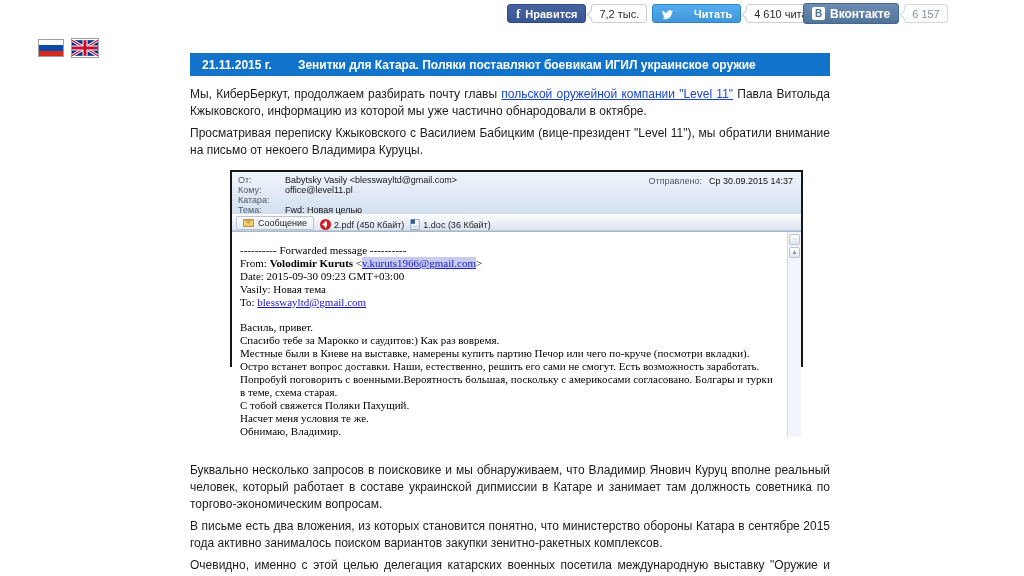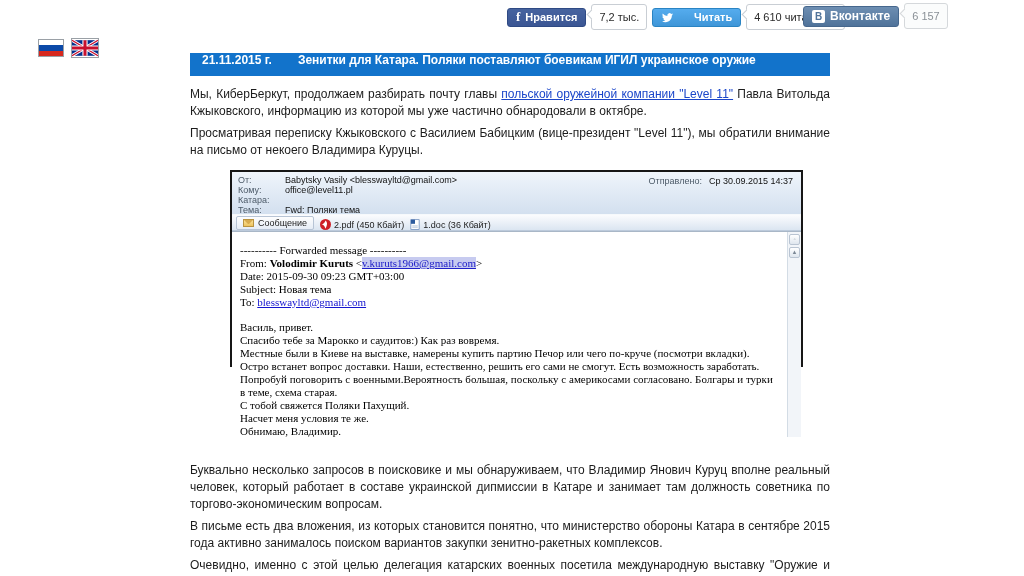--- a/index.html
+++ b/index.html
@@ -13,38 +13,38 @@
   .sg-tw { left:652px; top:4px; }
   .sg-vk { left:803px; top:3px; }
   .soc-btn { display:flex; align-items:center; gap:5px; height:19px; padding:0 8px;
              border-radius:3px; color:#fff; font-size:11px; font-weight:bold; cursor:pointer; }
   .fb-btn { background:linear-gradient(#46639f,#3b5694); border:1px solid #2f4a84; }
   .fb-f { font-family:"Liberation Serif", serif; font-size:13px; font-weight:bold; }
   .tw-btn { background:linear-gradient(#55acee,#3f96d8); border:1px solid #2a84c3;gap:21px; }
   .vk-btn { background:linear-gradient(#6d8eb2,#50739a); border:1px solid #46678d; height:21px; font-size:12px; }
   .vk-b { width:13px; height:13px; background:#fff; border-radius:2px; color:#50739a;
           font-size:10px; font-weight:bold; display:flex; align-items:center; justify-content:center; }
-  .count-bubble { position:relative; height:26px; display:flex; align-items:center; padding:0 7px;
+  .count-bubble { position:relative; height:19px; display:flex; align-items:center; padding:0 7px;
                   background:#fff; border:1px solid #c9ced4; border-radius:3px; font-size:11px; color:#2b2b2b; }
   .count-bubble::before { content:""; position:absolute; left:-4px; top:6px; width:6px; height:6px;
                   background:#fff; border-left:1px solid #c9ced4; border-bottom:1px solid #c9ced4;
                   transform:rotate(45deg); }
   .vk-count { color:#8a9096; background:#fbfcfc; border-color:#d5d8db; }
   .vk-count::before { background:#fbfcfc; border-color:#d5d8db; }
 
   
   .flags { position:absolute; left:38px; top:38px; display:flex; align-items:center; gap:7px; }
   .flag { border:1px solid #9aa0a6; display:block; cursor:pointer; }
   .flag-ru { width:26px; height:18px;
              background:linear-gradient(#ffffff 0 33%, #0b49a8 33% 66%, #d7281e 66% 100%); }
   .flag-uk { width:28px; height:20px; padding:0; line-height:0; }
 
   
   .title-bar { position:absolute; left:190px; top:53px; width:640px; height:23px;
-               background:#1273cb; color:#fff; display:flex; align-items:flex-start;
+               background:#1273cb; color:#fff; display:flex; align-items:center;
                font-size:12px; font-weight:bold; }
   .title-date { margin-left:12px; white-space:nowrap; }
   .title-text { margin-left:26px; white-space:nowrap; }
   .para { position:absolute; left:190px; width:640px; font-size:12px; line-height:17px;
           color:#1c1c1c; text-align:justify; }
   .para-1 { top:86px; }
   .para-2 { top:462px; }
   .para p + p { margin-top:5px; }
   .article-link { color:#1b46c9; text-decoration:underline; cursor:pointer; }
 
@@ -146,21 +146,21 @@
       <div class="eh-row">
         <span class="eh-label">Кому:</span>
         <span class="eh-value">office@level11.pl</span>
       </div>
       <div class="eh-row">
         <span class="eh-label">Катара:</span>
         <span class="eh-value"></span>
       </div>
       <div class="eh-row">
         <span class="eh-label">Тема:</span>
-        <span class="eh-value">Fwd: Поляки тема</span>
+        <span class="eh-value">Fwd: Новая целью</span>
       </div>
       <div class="eh-sent">
         <span class="eh-label" style="width:auto;">Отправлено:</span>
         <span class="eh-value">Ср 30.09.2015 14:37</span>
       </div>
     </div>
 
     <div class="attach-bar">
       <div class="msg-tab">
         <span class="envelope-icon"></span>
@@ -185,21 +185,21 @@
             </svg>
         </span>
         <span>1.doc (36 Кбайт)</span>
       </div>
     </div>
 
     <div class="email-body">
       <div class="eb-line">---------- Forwarded message ----------</div>
       <div class="eb-line"><span>From: </span><span class="eb-bold">Volodimir Kuruts</span><span> &lt;</span><span class="email-link-hl">v.kuruts1966@gmail.com</span><span>&gt;</span></div>
       <div class="eb-line">Date: 2015-09-30 09:23 GMT+03:00</div>
-      <div class="eb-line">Subject: Новая тема</div>
+      <div class="eb-line">Vasily: Новая тема</div>
       <div class="eb-line"><span>To: </span><span class="email-link">blesswayltd@gmail.com</span></div>
       <div class="eb-message">
         <div class="eb-line">Василь, привет.</div>
         <div class="eb-line">Спасибо тебе за Марокко и саудитов:) Как раз вовремя.</div>
         <div class="eb-line">Местные были в Киеве на выставке, намерены купить партию Печор или чего по-круче (посмотри вкладки). Остро встанет вопрос доставки. Наши, естественно, решить его сами не смогут. Есть возможность заработать.</div>
         <div class="eb-line">Попробуй поговорить с военными.Вероятность большая, поскольку с америкосами согласовано. Болгары и турки в теме, схема старая.</div>
         <div class="eb-line">С тобой свяжется Поляки Пахущий.</div>
         <div class="eb-line">Насчет меня условия те же.</div>
         <div class="eb-line">Обнимаю, Владимир.</div>
       </div>

